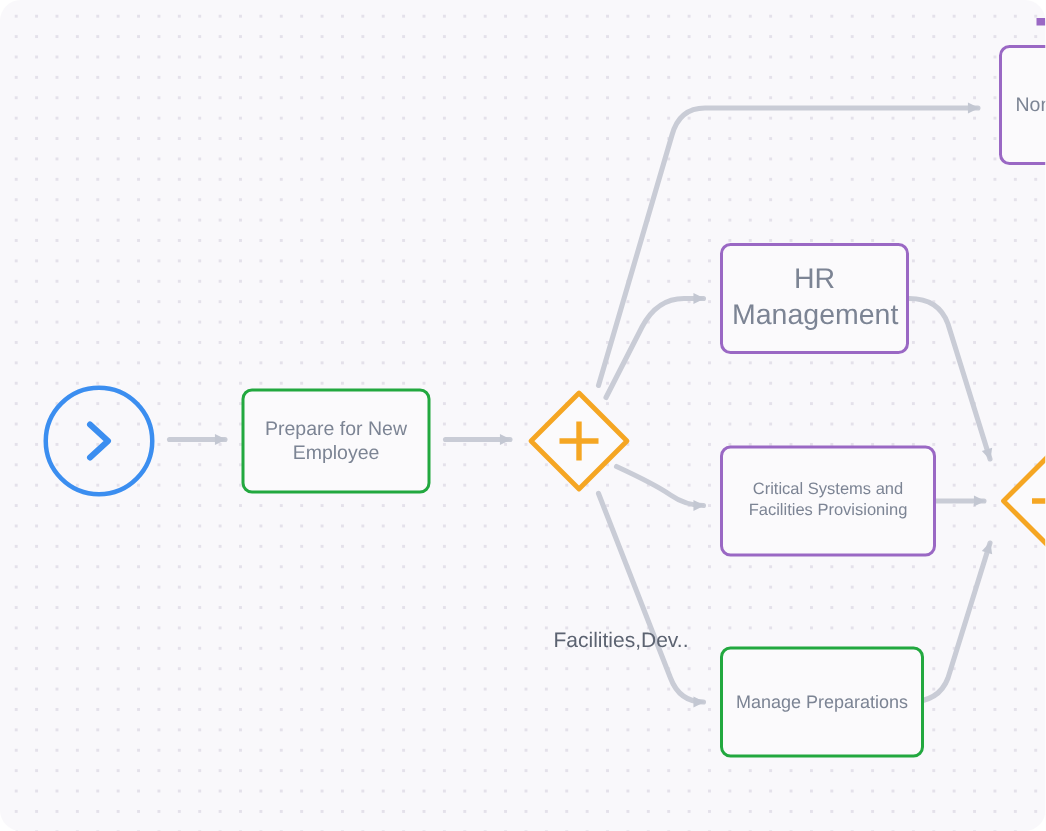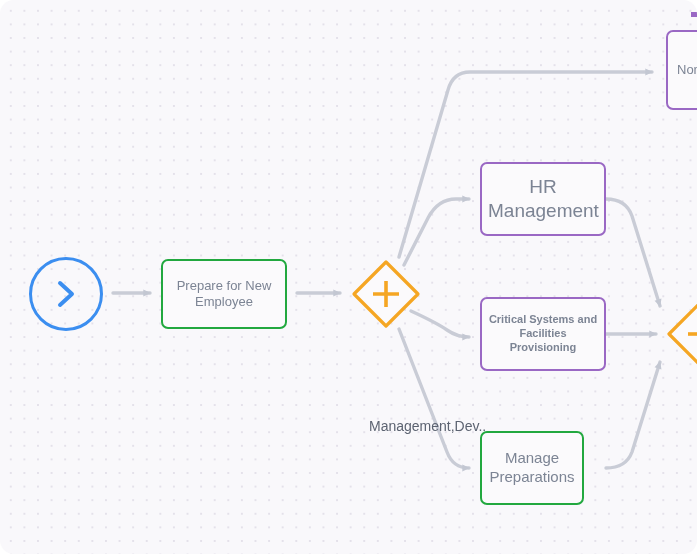--- a/index.html
+++ b/index.html
@@ -140,32 +140,32 @@
 
   <div class="node task purple" style="left:666px; top:30px; width:70px; height:80px; font-size:13px; justify-content:flex-start; padding-left:9px;">
     <span class="task-label" style="text-align:left;">Non</span>
   </div>
   <div class="clip-artifact" style="left:691px; top:12px; width:6px; height:5px;"></div>
 
   <div class="node task purple" style="left:480px; top:162px; width:126px; height:74px; font-size:19px;">
     <span class="task-label">HR Management</span>
   </div>
 
-  <div class="node task purple" style="left:480px; top:297px; width:126px; height:74px; font-size:11px;font-weight:bold;">
+  <div class="node task purple" style="left:480px; top:297px; width:144px; height:74px; font-size:11px;">
     <span class="task-label">Critical Systems and Facilities Provisioning</span>
   </div>
 
-  <div class="node task green" style="left:480px; top:431px; width:104px; height:74px; font-size:15px;">
+  <div class="node task green" style="left:480px; top:431px; width:136px; height:74px; font-size:12px;">
     <span class="task-label">Manage Preparations</span>
   </div>
 
   <div class="node gateway" style="left:665px; top:298px; width:72px; height:72px;">
     <span>
       <svg width="72" height="72" viewBox="0 0 72 72" aria-hidden="true">
         <path d="M36 4 L68 36 L36 68 L4 36 Z" fill="#fbfafc" stroke="#f5a623" stroke-width="3.2" stroke-linejoin="round"></path>
         <path d="M23 36 L49 36" stroke="#f5a623" stroke-width="3.6"></path>
       </svg>
     </span>
   </div>
 
-  <div class="edge-label" style="left:369px; top:418px; font-size:14px;">Management,Dev..</div>
+  <div class="edge-label" style="left:369px; top:418px; font-size:14px;">Facilities,Dev..</div>
 
 </div>
 
 </body></html>

